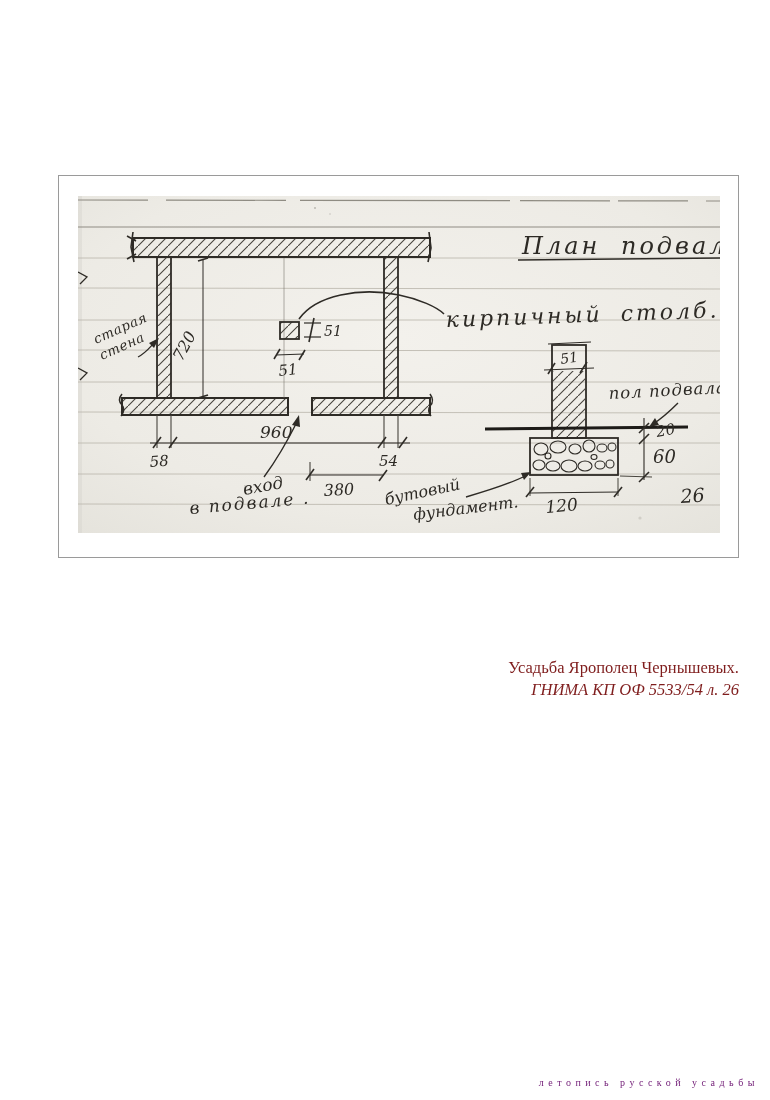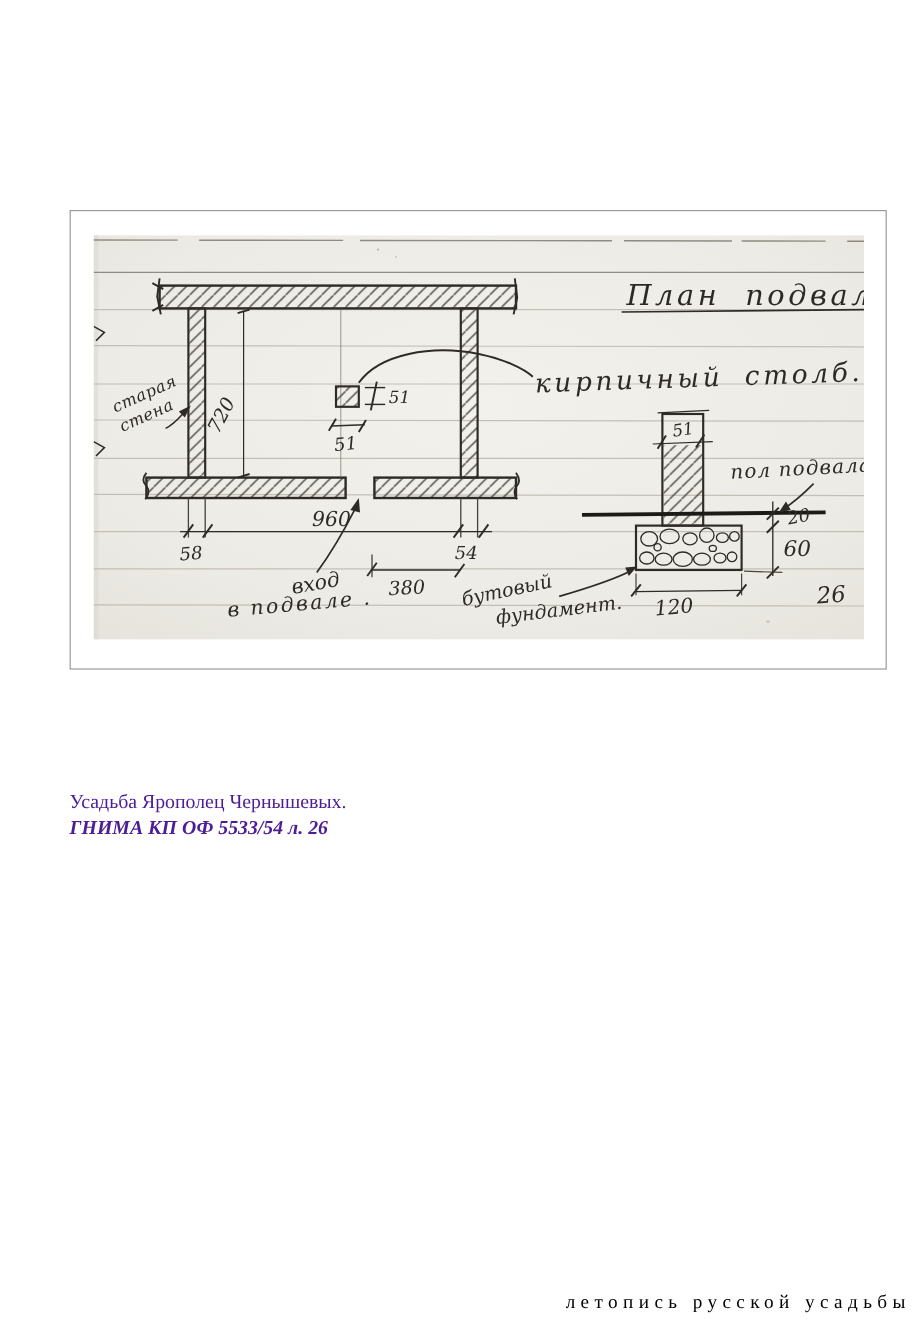--- a/index.html
+++ b/index.html
@@ -20,27 +20,27 @@
   .hw{font-family:"DejaVu Serif", serif;font-style:italic;fill:#2d2a25;}
   .ink{stroke:#2e2b26;fill:none;}
   .ink2{stroke:#47443d;fill:none;}
   .rule{stroke:#bcb8ae;stroke-width:1;opacity:0.85;}
   .ruled{stroke:#8f8c83;stroke-width:1.2;}
   .tick{stroke:#2e2b26;stroke-width:1.6;}
   .arr{fill:#2e2b26;stroke:none;}
 
   .caption{
     position:absolute;left:58px;top:657px;width:681px;
-    text-align:left;color:#4c1d95;font-size:16.5px;line-height:21.8px;
-  }
-  .caption .it{font-style:italic;font-weight:bold;}
+    text-align:right;color:#7f1d1d;font-size:16.5px;line-height:21.8px;
+  }
+  .caption .it{font-style:italic;}
   .watermark{
     position:absolute;top:1077px;right:11px;
     font-family:"Liberation Serif", serif;
-    font-size:16px;letter-spacing:4.5px;color:#000000;white-space:nowrap;
+    font-size:10px;letter-spacing:4.5px;color:#701a75;white-space:nowrap;
   }
 </style>
 </head>
 <body>
 
 <div class="photo-frame"></div>
 
 <div class="photo">
 <svg viewBox="0 0 642 337" xmlns="http://www.w3.org/2000/svg">
   <defs>

